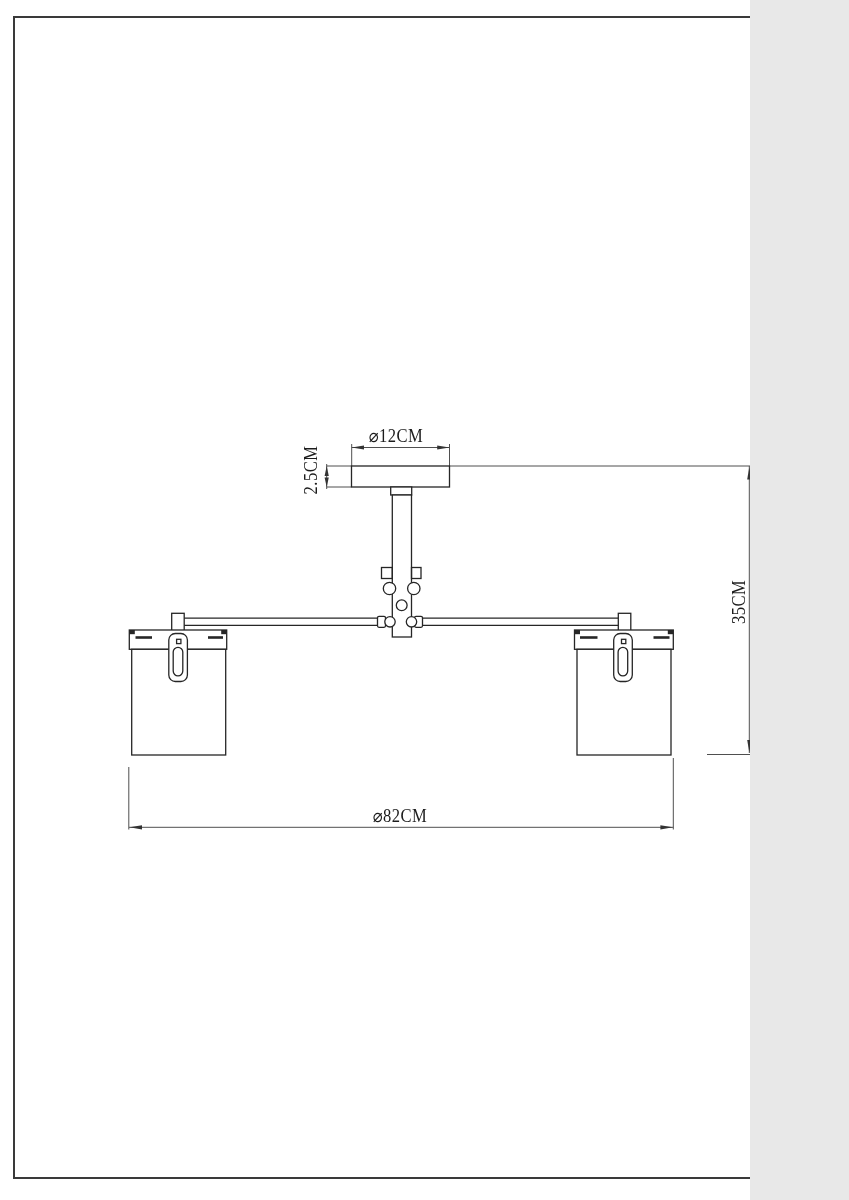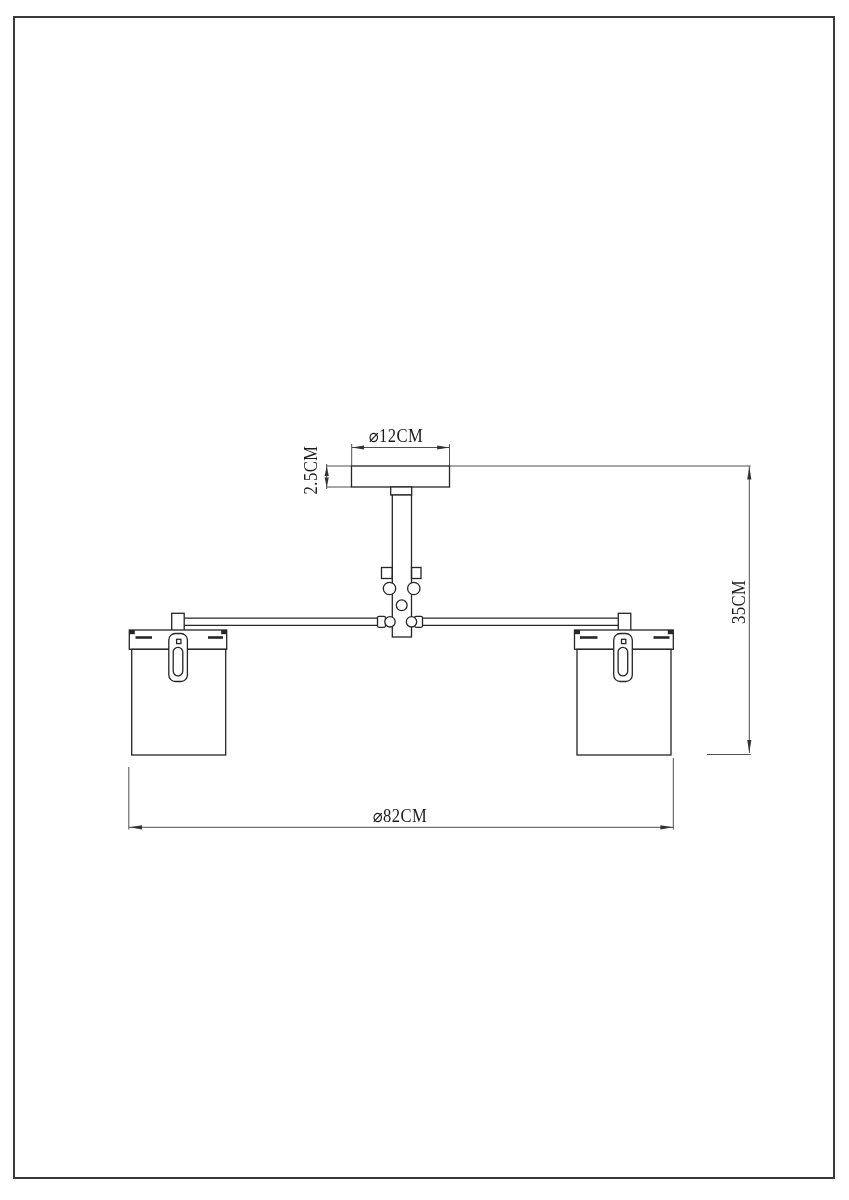--- a/index.html
+++ b/index.html
@@ -1,18 +1,18 @@
 <!DOCTYPE html>
 <html><head>
 <meta charset="utf-8">
 <style>
   html,body{margin:0;padding:0;background:#e8e8e8;}
   #sheet{
     position:relative;
-    width:849px;height:1200px;
+    width:750px;height:1200px;
     background:#ffffff;
     font-family:"Liberation Serif","DejaVu Serif","DejaVu Sans",serif;
     overflow:hidden;
     text-align:center;
   }
   #sheet-border{
     position:absolute;
     left:13px;top:16px;width:818px;height:1159px;
     border:2px solid #3a3a3a;
   }

